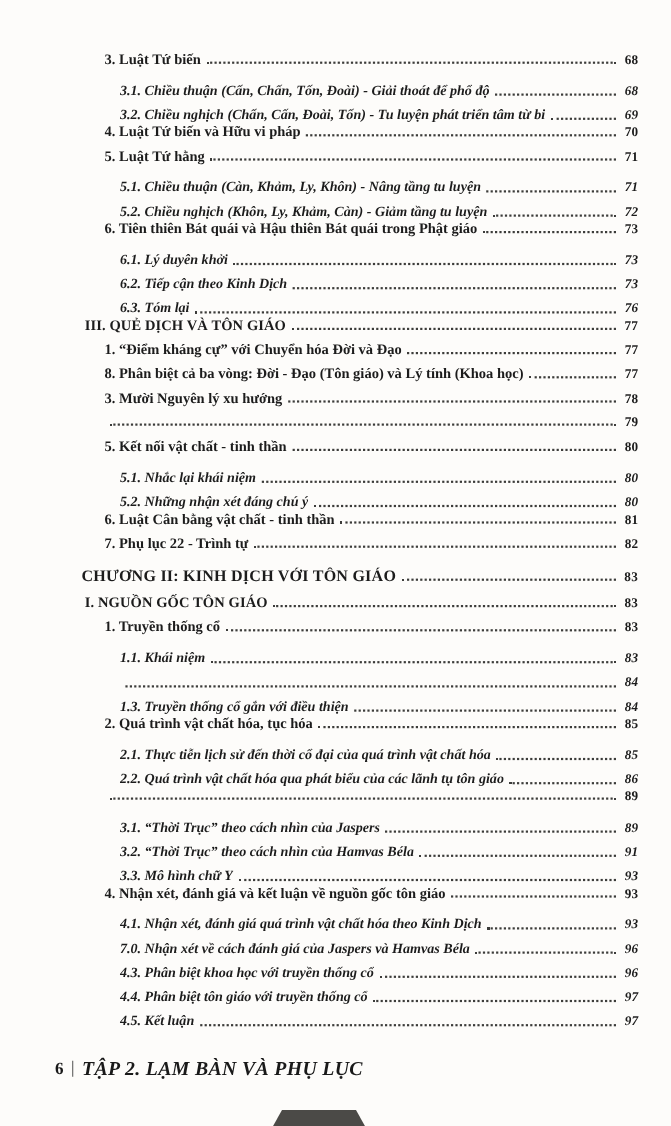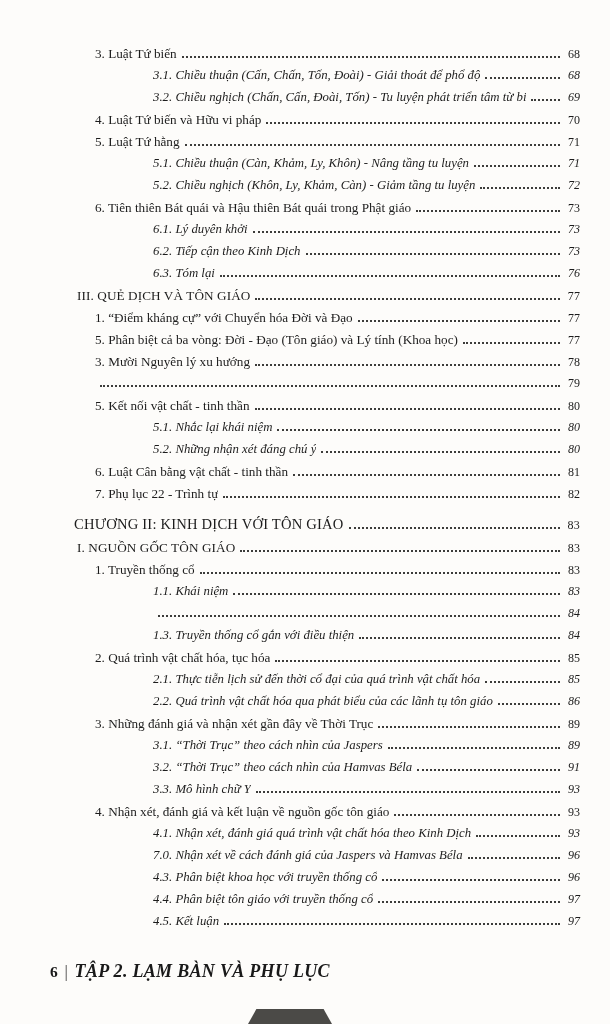--- a/index.html
+++ b/index.html
@@ -20,21 +20,21 @@
     position: absolute;
     top: 46px;
     left: 50px;
     right: 30px;
   }
   .toc-row {
     display: flex;
     align-items: baseline;
     height: 22px;
     font-size: 13.2px;
-    font-weight: 400;
+    font-weight: 700;
     white-space: nowrap;
   }
   .toc-label { flex: 0 1 auto; overflow: hidden; }
   .toc-leader {
     flex: 1 1 auto;
     min-width: 10px;
     border-bottom: 2px dotted #3c3c3a;
     margin: 0 2px 3px 5px;
   }
   .toc-page {
@@ -51,23 +51,24 @@
     letter-spacing: 0.2px;
   }
   .level-section {
     margin-left: 27px;
     letter-spacing: 0.1px;
   }
   .level-item {
     margin-left: 45px;
   }
   .level-subitem {
-    margin-left: 103px;
+    margin-left: 59px;
     font-style: italic;
     font-size: 12.8px;
+    align-items: flex-end;
   }
   .footer {
     position: absolute;
     left: 50px;
     bottom: 42px;
     display: flex;
     align-items: center;
     gap: 7px;
     font-weight: 700;
     color: #191919;
@@ -166,21 +167,21 @@
     <span class="toc-page">77</span>
   </div>
 
   <div class="toc-row level-item">
     <span class="toc-label">1. “Điểm kháng cự” với Chuyển hóa Đời và Đạo</span>
     <span class="toc-leader"></span>
     <span class="toc-page">77</span>
   </div>
 
   <div class="toc-row level-item">
-    <span class="toc-label">5. Phân biệt cả ba vòng: Đời - Đạo (Tôn giáo) và Lý tính (Khoa học)</span>
+    <span class="toc-label">8. Phân biệt cả ba vòng: Đời - Đạo (Tôn giáo) và Lý tính (Khoa học)</span>
     <span class="toc-leader"></span>
     <span class="toc-page">77</span>
   </div>
 
   <div class="toc-row level-item">
     <span class="toc-label">3. Mười Nguyên lý xu hướng</span>
     <span class="toc-leader"></span>
     <span class="toc-page">78</span>
   </div>
 
@@ -266,21 +267,20 @@
     <span class="toc-page">85</span>
   </div>
 
   <div class="toc-row level-subitem">
     <span class="toc-label">2.2. Quá trình vật chất hóa qua phát biểu của các lãnh tụ tôn giáo</span>
     <span class="toc-leader"></span>
     <span class="toc-page">86</span>
   </div>
 
   <div class="toc-row level-item">
-    <span class="toc-label">3. Những đánh giá và nhận xét gần đây về Thời Trục</span>
     <span class="toc-leader"></span>
     <span class="toc-page">89</span>
   </div>
 
   <div class="toc-row level-subitem">
     <span class="toc-label">3.1. “Thời Trục” theo cách nhìn của Jaspers</span>
     <span class="toc-leader"></span>
     <span class="toc-page">89</span>
   </div>
 

